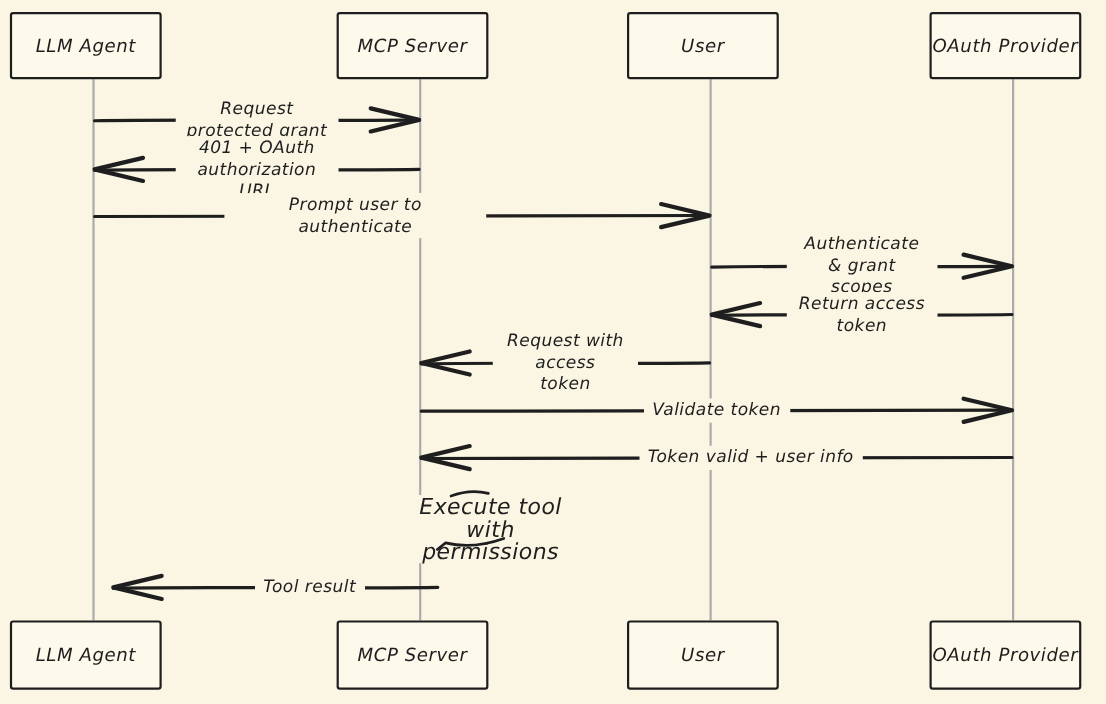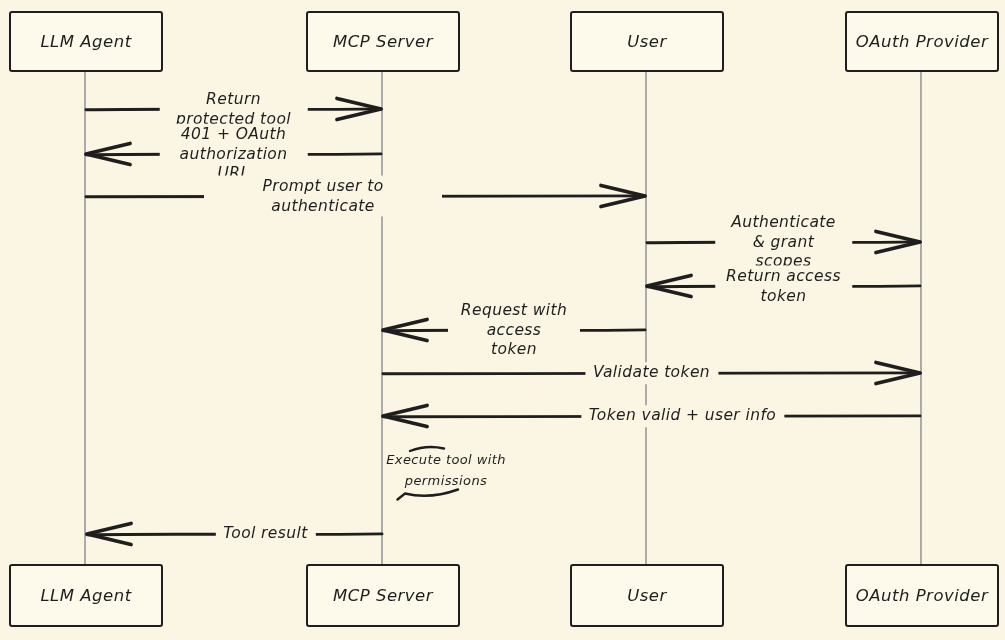--- a/index.html
+++ b/index.html
@@ -8,61 +8,61 @@
   }
   *{box-sizing:border-box;}
   html,body{margin:0;padding:0;}
   body{
     width:1005px;height:640px;overflow:hidden;background:var(--bg);
     font-family:"DejaVu Sans",sans-serif;font-style:italic;color:var(--ink);
   }
   #canvas{position:relative;width:1005px;height:640px;background:var(--bg);}
   .lifeline{position:absolute;width:1.6px;background:var(--life);}
   .actor-box{
-    position:absolute;width:154px;background:var(--fill);
+    position:absolute;width:138px;background:var(--fill);
     border:2.6px solid var(--ink);border-radius:3px;
     display:flex;align-items:center;justify-content:center;
   }
   .actor-label{
     font-size:16.5px;letter-spacing:.5px;white-space:nowrap;
   }
   .msg{position:absolute;height:32px;}
   .msg svg{position:absolute;left:0;top:0;overflow:visible;}
   .msg-line{fill:none;stroke:var(--ink);stroke-width:2.9;stroke-linecap:round;}
   .msg-head{fill:none;stroke:var(--ink);stroke-width:3.8;stroke-linecap:round;stroke-linejoin:round;}
   .msg-label{
     position:absolute;left:50%;top:16px;transform:translate(-50%,-50%);
     background:var(--bg);padding:1px 8px;white-space:pre-line;text-align:center;
     font-size:15.5px;line-height:19.5px;letter-spacing:.4px;
   }
   .self-note{position:absolute;text-align:center;}
   .note-label{
     display:inline-block;background:var(--bg);white-space:pre-line;
-    font-size:13px;line-height:20.5px;letter-spacing:.4px;text-align:center;
+    font-size:20px;line-height:20.5px;letter-spacing:.4px;text-align:center;
   }
   .squiggle{position:absolute;overflow:visible;}
   .squiggle path{fill:none;stroke:var(--ink);stroke-width:2.4;stroke-linecap:round;}
 </style>
 </head>
 <body>
 
 <div id="canvas">
   <div id="lifelines">
       <div class="lifeline" style="left: 84.2px; top: 72px; height: 492px;"></div>
       <div class="lifeline" style="left: 381.2px; top: 72px; height: 492px;"></div>
       <div class="lifeline" style="left: 645.2px; top: 72px; height: 492px;"></div>
       <div class="lifeline" style="left: 920.2px; top: 72px; height: 492px;"></div>
     </div>
   <div id="messages">
       <div class="msg" style="left: 85px; top: 93px; width: 297px;">
         <svg width="297" height="32" viewBox="0 0 297 32">
           <path class="msg-line" d="M1,16.8 C 89.1,15.2 184.14,17.4 296,15.9"></path>
           <path class="msg-head" d="M252,5.5 L296,16 L252,26.5"></path>
         </svg>
-        <span class="msg-label">Return protected tool</span>
+        <span class="msg-label">Request protected grant</span>
       </div>
       <div class="msg" style="left: 85px; top: 138px; width: 297px;">
         <svg width="297" height="32" viewBox="0 0 297 32">
           <path class="msg-line" d="M1,16.8 C 89.1,15.2 184.14,17.4 296,15.9"></path>
           <path class="msg-head" d="M45,5.5 L1,16 L45,26.5"></path>
         </svg>
         <span class="msg-label">401 + OAuth
 authorization URL</span>
       </div>
       <div class="msg" style="left: 85px; top: 180px; width: 476px;">
@@ -102,21 +102,21 @@
         </svg>
         <span class="msg-label">Validate token</span>
       </div>
       <div class="msg" style="left: 382px; top: 400px; width: 601px;">
         <svg width="539" height="32" viewBox="0 0 539 32">
           <path class="msg-line" d="M1,16.8 C 161.7,15.2 334.18,17.4 538,15.9"></path>
           <path class="msg-head" d="M45,5.5 L1,16 L45,26.5"></path>
         </svg>
         <span class="msg-label">Token valid + user info</span>
       </div>
-      <div class="msg" style="left: 86px; top: 518px; width: 359px;">
+      <div class="msg" style="left: 102px; top: 518px; width: 359px;">
         <svg width="297" height="32" viewBox="0 0 297 32">
           <path class="msg-line" d="M1,16.8 C 89.1,15.2 184.14,17.4 296,15.9"></path>
           <path class="msg-head" d="M45,5.5 L1,16 L45,26.5"></path>
         </svg>
         <span class="msg-label">Tool result</span>
       </div>
     </div>
   <div id="note-layer">
       <div class="self-note" style="left: 371px; top: 450px; width: 150px;"><span class="note-label">Execute tool with
 permissions</span></div>

